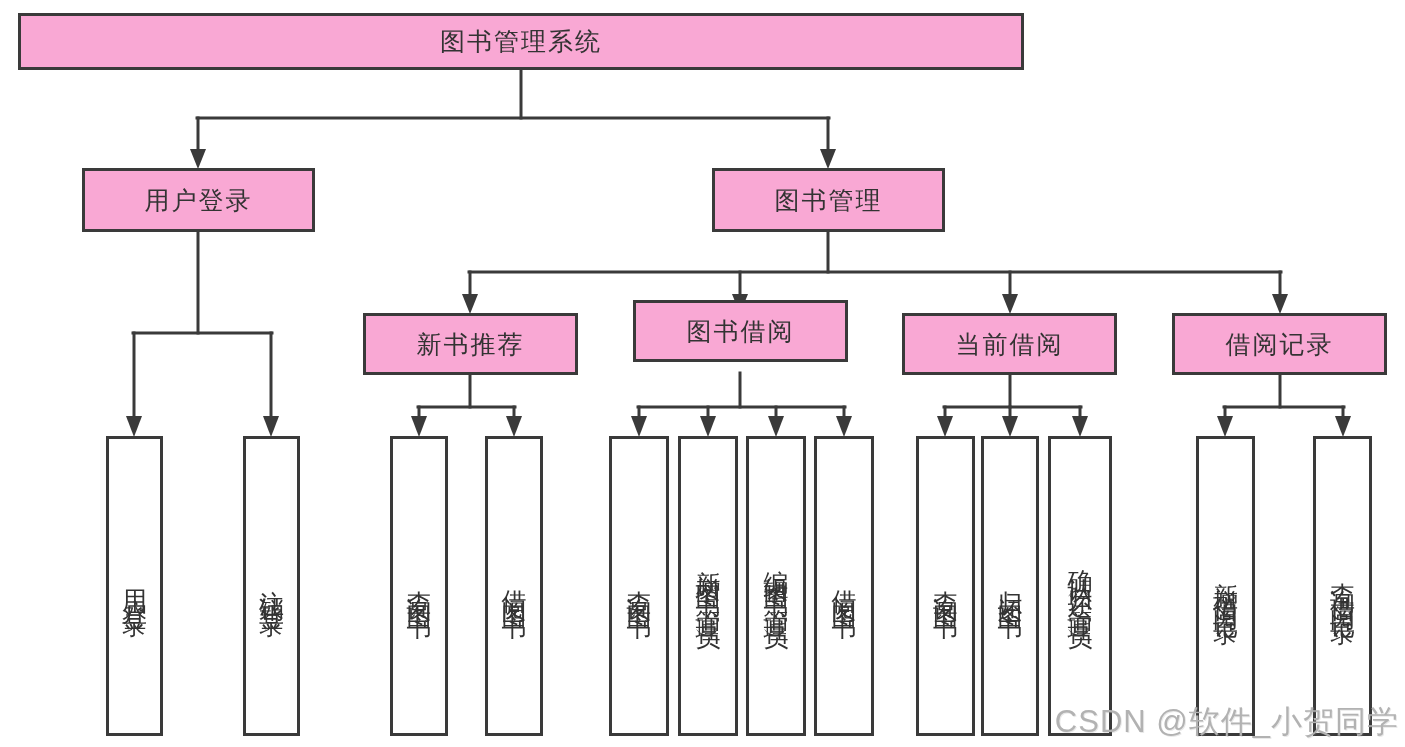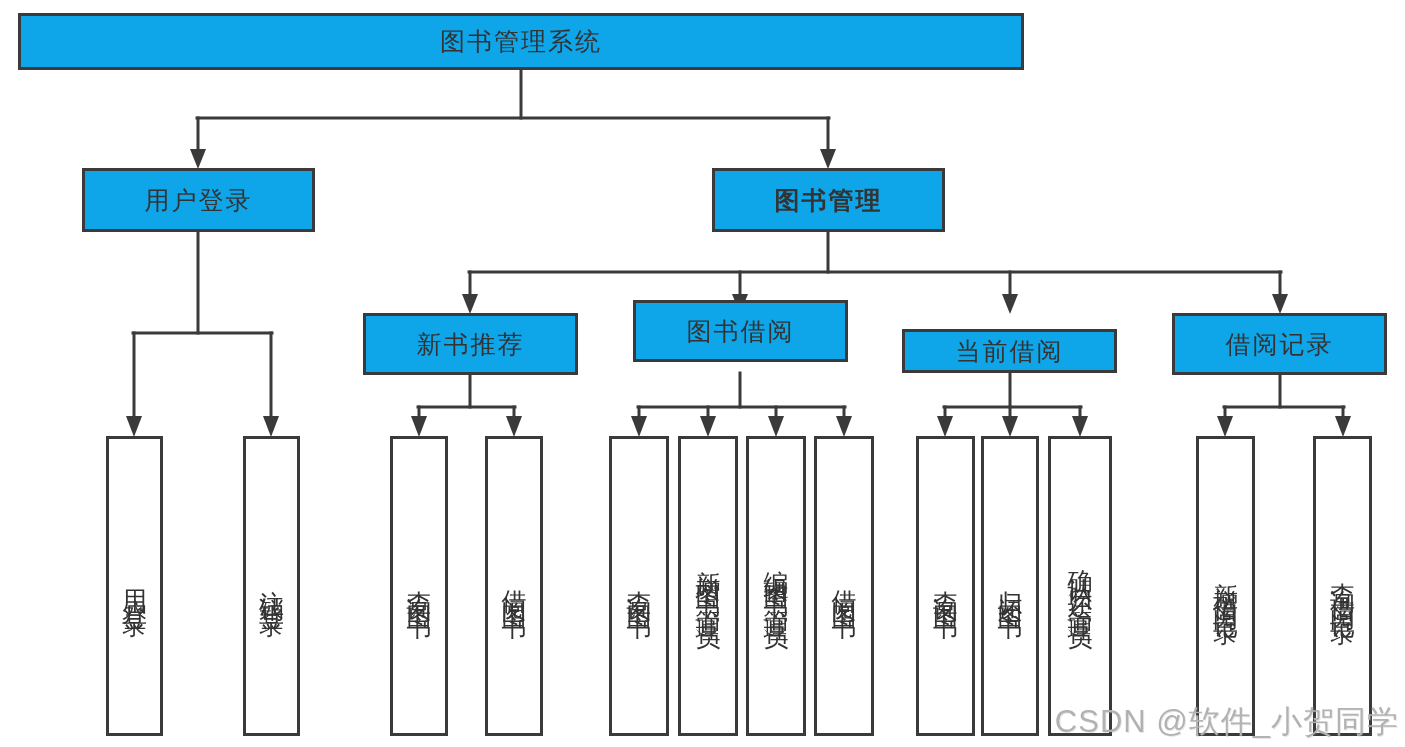--- a/index.html
+++ b/index.html
@@ -22,21 +22,21 @@
     position: absolute;
     left: 0; top: 0;
     width: 1405px; height: 747px;
     pointer-events: none;
   }
   .connectors line { stroke: var(--line); stroke-width: 3; stroke-linecap: square; }
   .connectors polygon { fill: var(--line); stroke: none; }
   .node {
     position: absolute;
     border: 3px solid var(--line);
-    background: #0ea5e9;
+    background: #f9a8d4;
     display: flex;
     align-items: center;
     justify-content: center;
     color: var(--text);
     font-size: 25px;
     letter-spacing: 2px;
     white-space: nowrap;
   }
   .node.root { font-size: 25px; }
   .leaf {
@@ -135,25 +135,25 @@
       <line x1="1225" y1="407" x2="1225" y2="417"></line>
       <polygon points="1217,416 1233,416 1225,437"></polygon>
       <line x1="1343" y1="407" x2="1343" y2="417"></line>
       <polygon points="1335,416 1351,416 1343,437"></polygon>
     </g>
   </svg>
 
   <div class="node root" style="left:18px; top:13px; width:1006px; height:57px;">图书管理系统</div>
 
   <div class="node" style="left:82px; top:168px; width:233px; height:64px;">用户登录</div>
-  <div class="node" style="left:712px; top:168px; width:233px; height:64px;font-weight:bold;">图书管理</div>
+  <div class="node" style="left:712px; top:168px; width:233px; height:64px;">图书管理</div>
 
   <div class="node" style="left:363px; top:313px; width:215px; height:62px;">新书推荐</div>
   <div class="node" style="left:633px; top:300px; width:215px; height:62px;">图书借阅</div>
-  <div class="node" style="left:902px; top:313px; width:215px; height:44px;margin-top:16px;">当前借阅</div>
+  <div class="node" style="left:902px; top:313px; width:215px; height:62px;">当前借阅</div>
   <div class="node" style="left:1172px; top:313px; width:215px; height:62px;">借阅记录</div>
 
   <div class="leaf" style="left:106px; top:436px; width:57px; height:300px;">用户登录</div>
   <div class="leaf" style="left:243px; top:436px; width:57px; height:300px;">注销登录</div>
 
   <div class="leaf" style="left:390px; top:436px; width:58px; height:300px;">查询图书</div>
   <div class="leaf" style="left:485px; top:436px; width:58px; height:300px;">借阅图书</div>
 
   <div class="leaf" style="left:609px; top:436px; width:60px; height:300px;">查询图书</div>
   <div class="leaf" style="left:678px; top:436px; width:60px; height:300px;">新增图书（管理员）</div>

